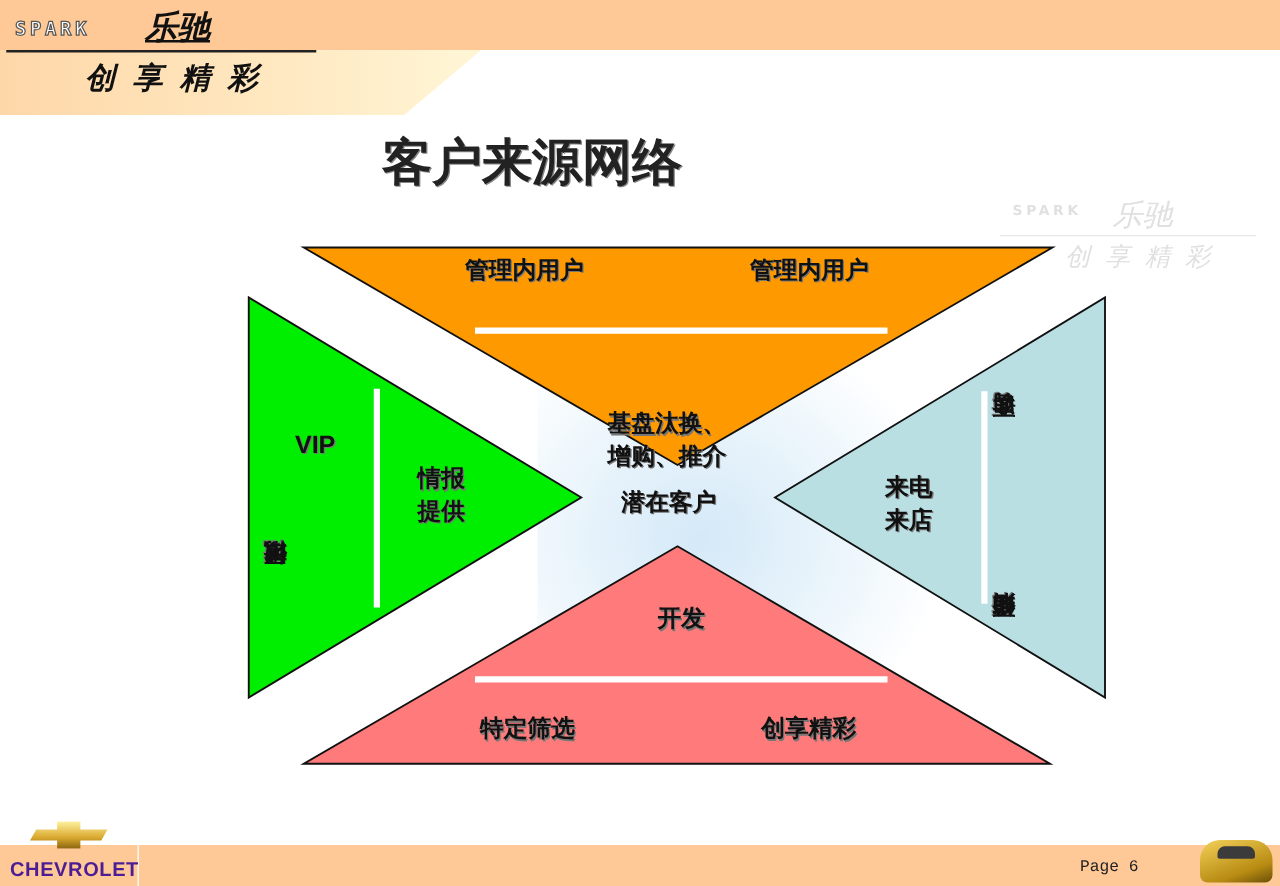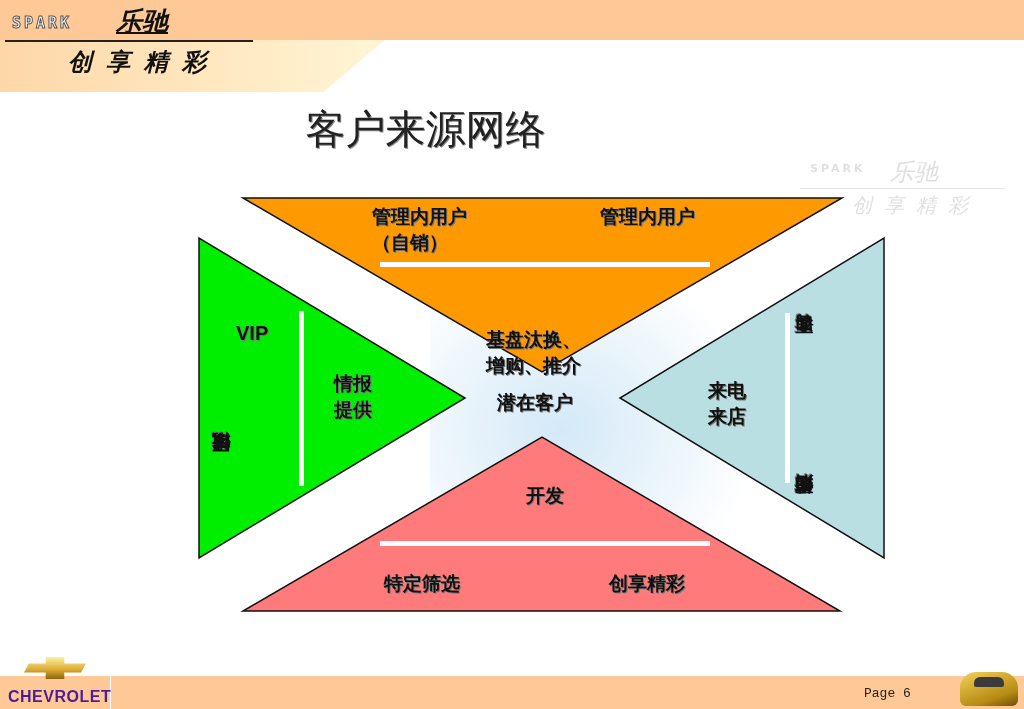--- a/index.html
+++ b/index.html
@@ -5,33 +5,33 @@
   html,body{margin:0;padding:0;}
   body{width:1024px;height:709px;position:relative;overflow:hidden;background:#fff;font-family:"DejaVu Sans","Liberation Sans",sans-serif;}
   .hdr-band{position:absolute;left:0;top:0;width:1024px;height:40px;background:#fec996;}
   .hdr-block{position:absolute;left:0;top:40px;width:385px;height:52px;
     background:linear-gradient(90deg,#fed7a8 0%,#ffe9c2 60%,#fff6d6 100%);
     clip-path:polygon(0 0,100% 0,84% 100%,0 100%);}
   .logo-spark{position:absolute;left:12px;top:14px;font-family:"DejaVu Sans Mono",monospace;font-size:15px;letter-spacing:3px;color:#fff;-webkit-text-stroke:1px #555;font-weight:bold;}
   .logo-cn{position:absolute;left:116px;top:4px;font-size:26px;font-weight:bold;font-style:italic;color:#111;text-decoration:underline;}
   .logo-line{position:absolute;left:5px;top:40px;width:248px;height:2px;background:#222;}
   .logo-slogan{position:absolute;left:68px;top:46px;font-size:24px;font-weight:bold;font-style:italic;color:#111;letter-spacing:14px;}
-  .title{position:absolute;left:0;width:851px;top:102px;text-align:center;font-size:40px;font-weight:normal;color:#222;
+  .title{position:absolute;left:0;width:851px;top:102px;text-align:center;font-size:40px;font-weight:bold;color:#222;
     text-shadow:1px 1px 0 #888;}
   .wm{position:absolute;left:800px;top:160px;width:210px;height:60px;opacity:.9;}
   .wm .a{position:absolute;left:10px;top:2px;font-size:11px;letter-spacing:3px;color:#ddd;font-weight:bold;}
   .wm .b{position:absolute;left:90px;top:-4px;font-size:24px;color:#ddd;font-style:italic;}
   .wm .ln{position:absolute;left:0;top:28px;width:205px;height:1px;background:#e5e5e5;}
   .wm .c{position:absolute;left:52px;top:32px;font-size:20px;font-style:italic;color:#ddd;letter-spacing:12px;}
   .car-bg{position:absolute;left:430px;top:250px;width:330px;height:300px;border-radius:60px 60px 40px 40px;
     background:radial-gradient(ellipse at 40% 60%,#cfe6f7 0%,#e9f4fb 40%,rgba(255,255,255,0) 70%);opacity:.9;}
   svg.diagram{position:absolute;left:0;top:0;}
   .t{position:absolute;font-weight:bold;color:#111;text-shadow:1px 1px 0 #777;white-space:nowrap;font-size:19px;line-height:26px;}
   .t.c{text-align:left;}
-  .vip{font-size:20px;font-family:"Liberation Sans",sans-serif;}
+  .vip{font-size:20px;font-family:"Liberation Sans",sans-serif;margin-top:23px;}
   .rot{transform:rotate(180deg);writing-mode:vertical-rl;}
   .ftr-band{position:absolute;left:0;top:676px;width:1024px;height:33px;background:#fec996;}
   .ftr-logo{position:absolute;left:0;top:650px;width:110px;height:59px;border-right:1px solid #fff;}
   .bowtie{position:absolute;left:24px;top:7px;width:62px;height:22px;background:linear-gradient(180deg,#fff2a0,#d9a82e 60%,#8a6410);
     clip-path:polygon(8% 30%,35% 30%,35% 0,65% 0,65% 30%,100% 30%,92% 70%,65% 70%,65% 100%,35% 100%,35% 70%,0 70%);}
   .chev{position:absolute;left:8px;top:38px;font-family:"Liberation Sans",sans-serif;font-weight:bold;font-size:16px;color:#4c1d95;letter-spacing:.5px;}
   .page{position:absolute;left:864px;top:686px;font-family:Liberation Mono, monospace;font-size:13px;color:#222;}
   .car-thumb{position:absolute;left:960px;top:672px;width:58px;height:34px;border-radius:16px 16px 6px 6px;
     background:linear-gradient(160deg,#f3d25a,#b88b12 70%,#6a4f08);}
   .car-thumb:after{content:"";position:absolute;left:14px;top:5px;width:30px;height:10px;background:#3b3b3b;border-radius:6px 6px 2px 2px;}
@@ -65,21 +65,20 @@
   <polygon points="884,238 884,558 620,398" fill="#b9dfe3" stroke="#111" stroke-width="1.5"></polygon>
   <polygon points="243,611 840,611 542,437" fill="#ff7b7b" stroke="#111" stroke-width="1.5"></polygon>
   <rect x="380" y="262" width="330" height="5" fill="#fff"></rect>
   <rect x="299" y="311" width="5" height="175" fill="#fff"></rect>
   <rect x="785" y="313" width="5" height="170" fill="#fff"></rect>
   <rect x="380" y="541" width="330" height="5" fill="#fff"></rect>
 </svg>
 
 <div class="t c" style="left:372px;top:203px;width:124px;">
   <div>管理内用户</div>
-  <div>（自销）</div>
 </div>
 <div class="t c" style="left:600px;top:203px;width:124px;">
   <div>管理内用户</div>
 </div>
 <div class="t" style="left:486px;top:286px;margin-top:40px;">
   <div>基盘汰换、</div>
   <div>增购、推介</div>
 </div>
 
 <div class="t vip" style="left:236px;top:320px;">VIP</div>

